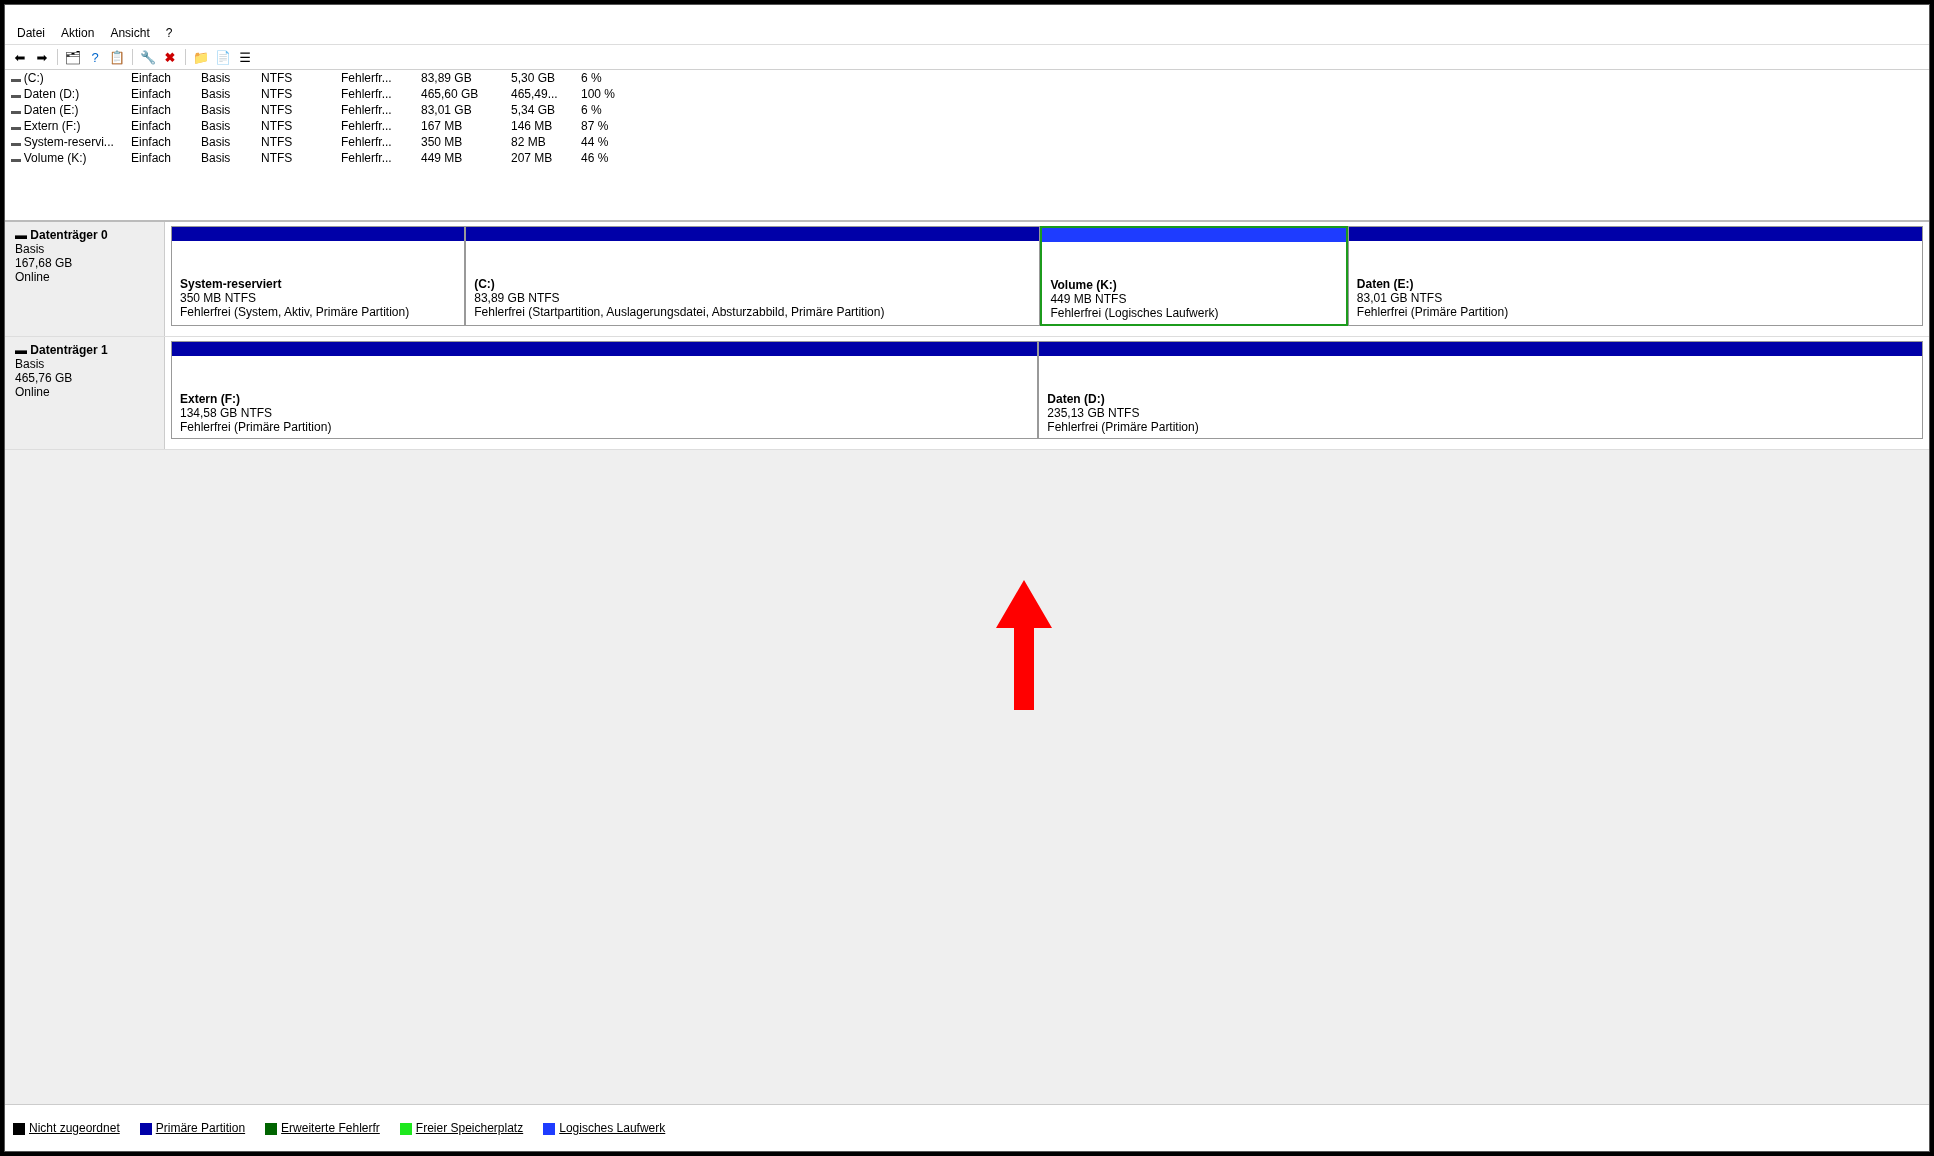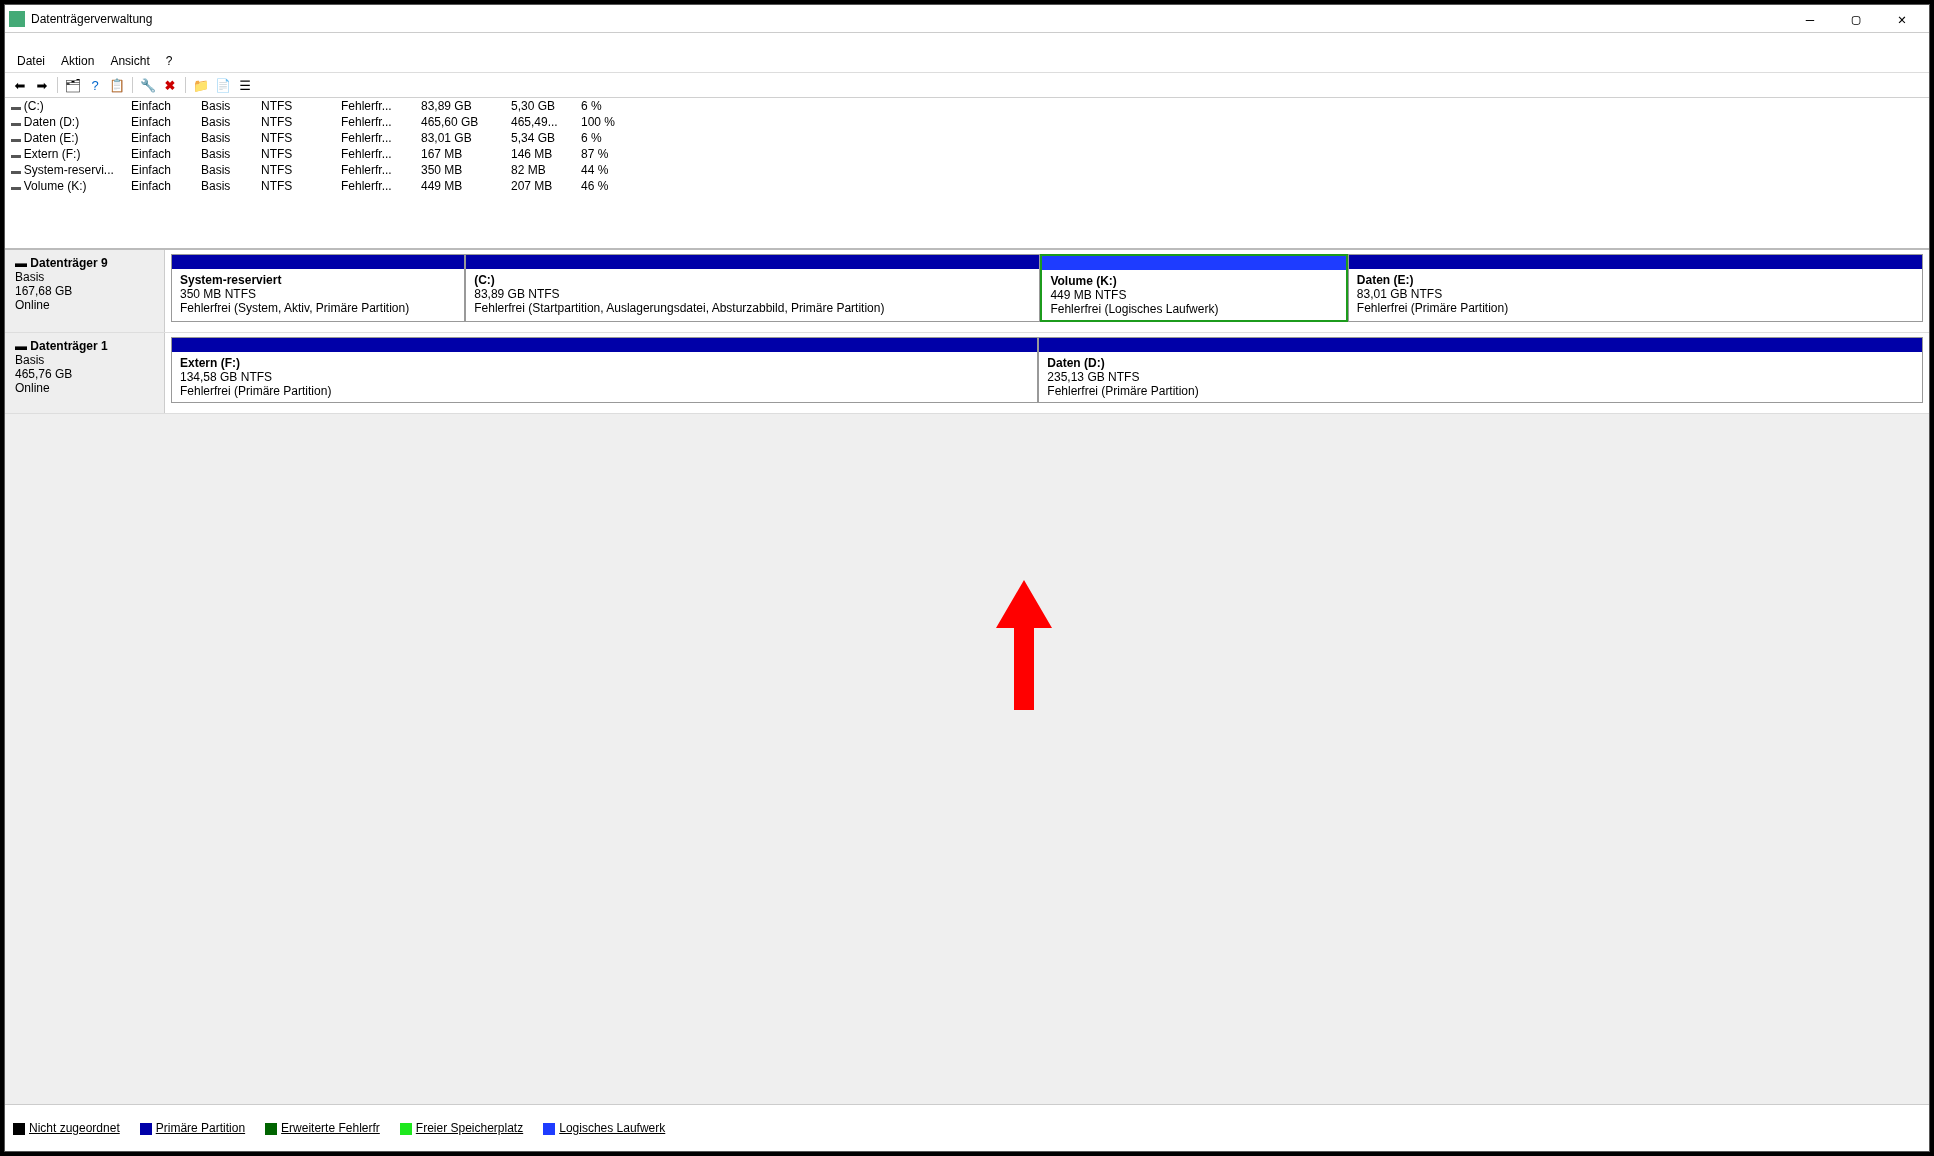--- a/index.html
+++ b/index.html
@@ -20,50 +20,41 @@
 .volume-grid header div { padding:3px 6px; background:linear-gradient(#fdfdfd,#e8e8e8); border-right:1px solid #cfcfcf; border-bottom:1px solid #bbb; font-weight:400; }
 .volume-grid .row div { padding:1px 6px; white-space:nowrap; overflow:hidden; text-overflow:ellipsis; }
 .volicon::before { content:"▬ "; color:#555; font-size:10px; }
 .vol-rows { height:150px; }
 
 .disk-area { flex:0 0 auto; border-top:1px solid #bbb; }
 .disk-row { display:flex; border-bottom:1px solid #ddd; }
 .disk-label { width:160px; padding:6px 10px; background:#eee; border-right:1px solid #ccc; }
 .disk-label b { font-weight:600; }
 .disk-parts { flex:1; display:flex; padding:4px 6px 10px 6px; gap:0; }
-.part { border:1px solid #999; display:flex; flex-direction:column; }
+.part { border:1px solid #999; display:flex; flex-direction:column;gap:32px; }
 .part .bar { height:14px; }
 .part .body { padding:4px 8px; flex:1; }
 .part .body b { font-weight:700; }
 .bar-primary { background:#0000a8; }
 .bar-logical { background:#1e3cff; }
 .part.selected { border:2px solid #1c9b1c; }
 
 .empty-area { flex:1; background:#efefef; }
 
 .legend { border-top:1px solid #ccc; padding:16px 8px; display:flex; gap:20px; align-items:center;text-decoration:underline; }
 .sw { width:12px; height:12px; display:inline-block; margin-right:4px; vertical-align:middle; }
 .c-black{background:#000;} .c-navy{background:#0000a8;} .c-darkgreen{background:#006400;} .c-lime{background:#1ee81e;} .c-blue{background:#1e3cff;}
 
 .arrow-annot { position:absolute; left:992px; top:580px; pointer-events:none; }
 .arrow-annot svg { width:64px; height:130px; }
 </style>
 </head>
 <body>
 
 <div class="window">
-  <div class="titlebar">
-    <span class="app-icon"></span>
-    <span class="title">Datenträgerverwaltung</span>
-    <div class="winbtns">
-      <div class="winbtn">—</div>
-      <div class="winbtn">▢</div>
-      <div class="winbtn close">✕</div>
-    </div>
-  </div>
 
   <div class="menubar">
     <span>Datei</span>
     <span>Aktion</span>
     <span>Ansicht</span>
     <span>?</span>
   </div>
 
   <div class="toolbar">
     <div class="tbtn">⬅</div>
@@ -147,21 +138,21 @@
           <div>449 MB</div>
           <div>207 MB</div>
           <div>46 %</div>
           <div></div>
         </div>
       </div>
   </div>
 
   <div class="disk-area" id="disk-area">
       <div class="disk-row">
-        <div class="disk-label">▬ <b>Datenträger 9</b><br>Basis<br>167,68 GB<br>Online</div>
+        <div class="disk-label">▬ <b>Datenträger 0</b><br>Basis<br>167,68 GB<br>Online</div>
         <div class="disk-parts">
           <div class="part" style="flex: 2.6 1 0px;">
             <div class="bar bar-primary"></div>
             <div class="body"><b>System-reserviert</b><br><span>350 MB NTFS</span><br><span>Fehlerfrei (System, Aktiv, Primäre Partition)</span></div>
           </div>
           <div class="part" style="flex: 5.1 1 0px;">
             <div class="bar bar-primary"></div>
             <div class="body"><b> (C:)</b><br><span>83,89 GB NTFS</span><br><span>Fehlerfrei (Startpartition, Auslagerungsdatei, Absturzabbild, Primäre Partition)</span></div>
           </div>
           <div class="part selected" style="flex: 2.7 1 0px;">

